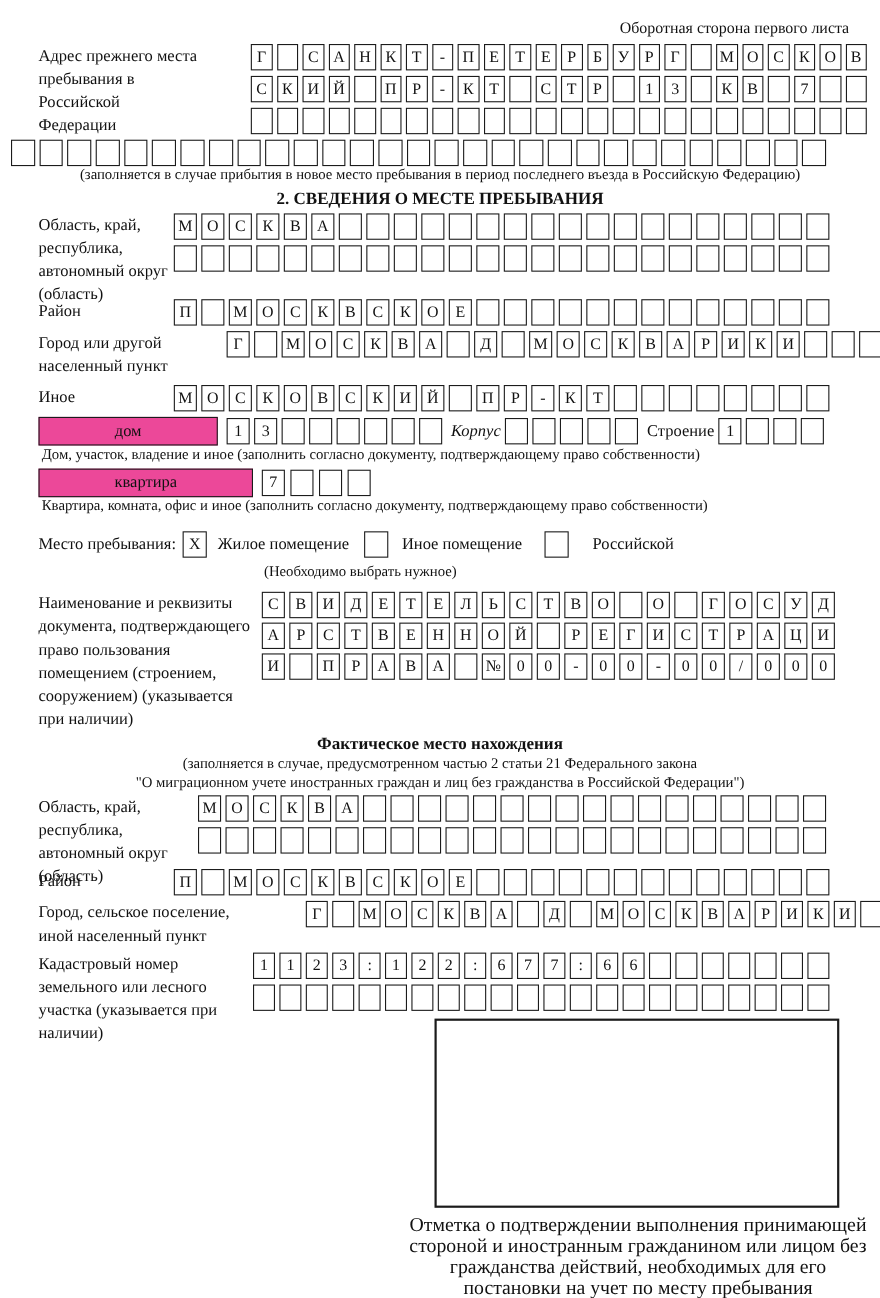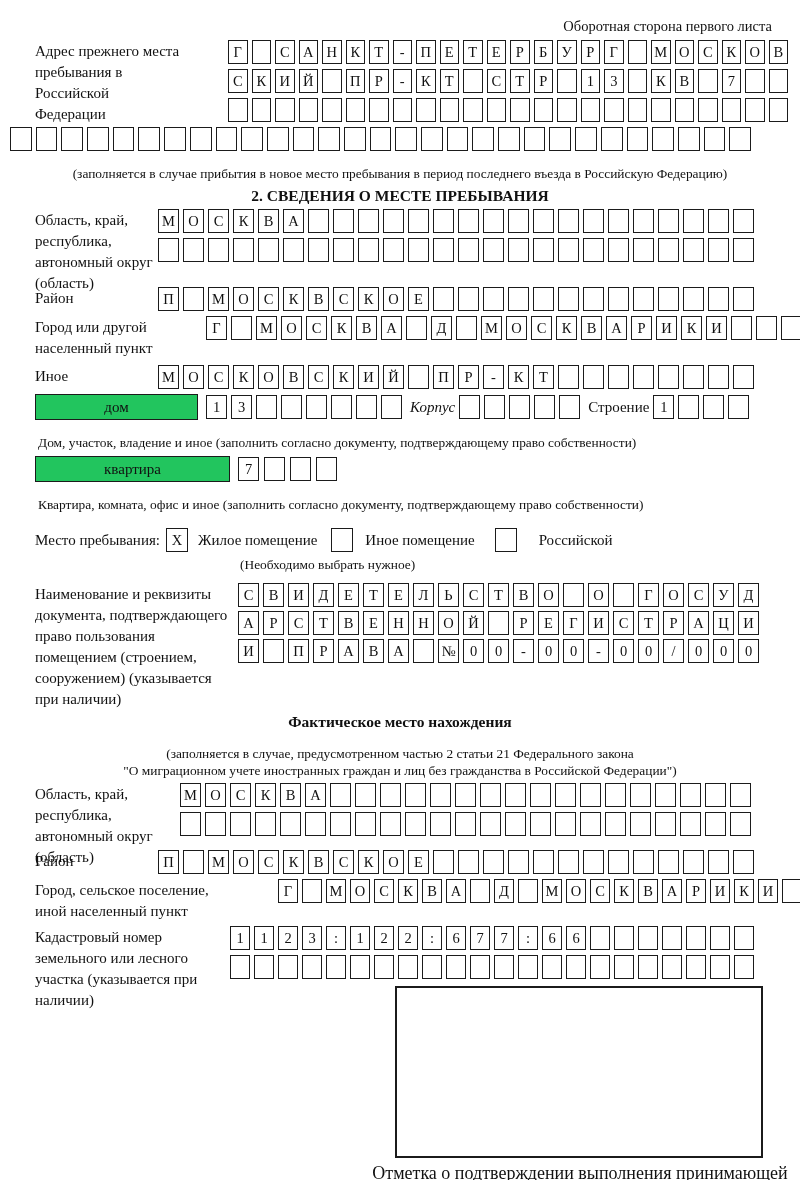--- a/index.html
+++ b/index.html
@@ -14,26 +14,26 @@
   .w203{width:203px;}
   .w195{width:195px;}
   .gcol{display:flex;flex-direction:column;gap:5px;}
   .cells{display:flex;gap:4px;height:24px;}
   .cell{flex:none;width:21px;height:24px;border:1.5px solid #1b1b1b;box-sizing:border-box;
         display:flex;align-items:center;justify-content:center;font-size:14.5px;background:#fff;}
   .cells.sm .cell{width:19.5px;}
   .cells.md .cell{width:20px;}
   .cells.lg .cell{width:21.7px;}
   .fullrow{margin-left:10px;margin-top:5px;}
-  .caption{font-size:13.4px;margin-top:15px;}
+  .caption{font-size:13.4px;margin-top:0;}
   .caption.center{text-align:center;}
   .caption.indent{margin-left:38px;}
   .sec-title{margin-top:5px;text-align:center;font-weight:bold;font-size:15.5px;line-height:18px;}
   .widebox{flex:none;height:26px;border:1.5px solid #1b1b1b;box-sizing:border-box;display:flex;
-           align-items:center;justify-content:center;font-size:15px;background:#22c55e;}
+           align-items:center;justify-content:center;font-size:15px;background:#ec4899;}
   .inline-lbl{font-size:15px;line-height:26px;white-space:nowrap;}
   .hrow{display:flex;margin-left:35px;margin-top:5px;align-items:flex-start;}
   .hrow .cells{margin-top:1px;}
   .mp-row{display:flex;margin-left:35px;margin-top:14px;align-items:center;}
   .mp-note{margin-left:240px;font-size:13.4px;margin-top:4px;}
   .stamp-box{margin-left:395px;margin-top:7px;width:368px;height:172px;border:2px solid #1b1b1b;box-sizing:border-box;background:#fff;}
   .stamp-caption{margin-left:370px;margin-top:6px;width:420px;text-align:center;font-size:18px;line-height:19px;}
   .mt25{margin-top:25px;}
   .mt5{margin-top:5px;gap:48px;}
   .mt4{margin-top:4px;}

